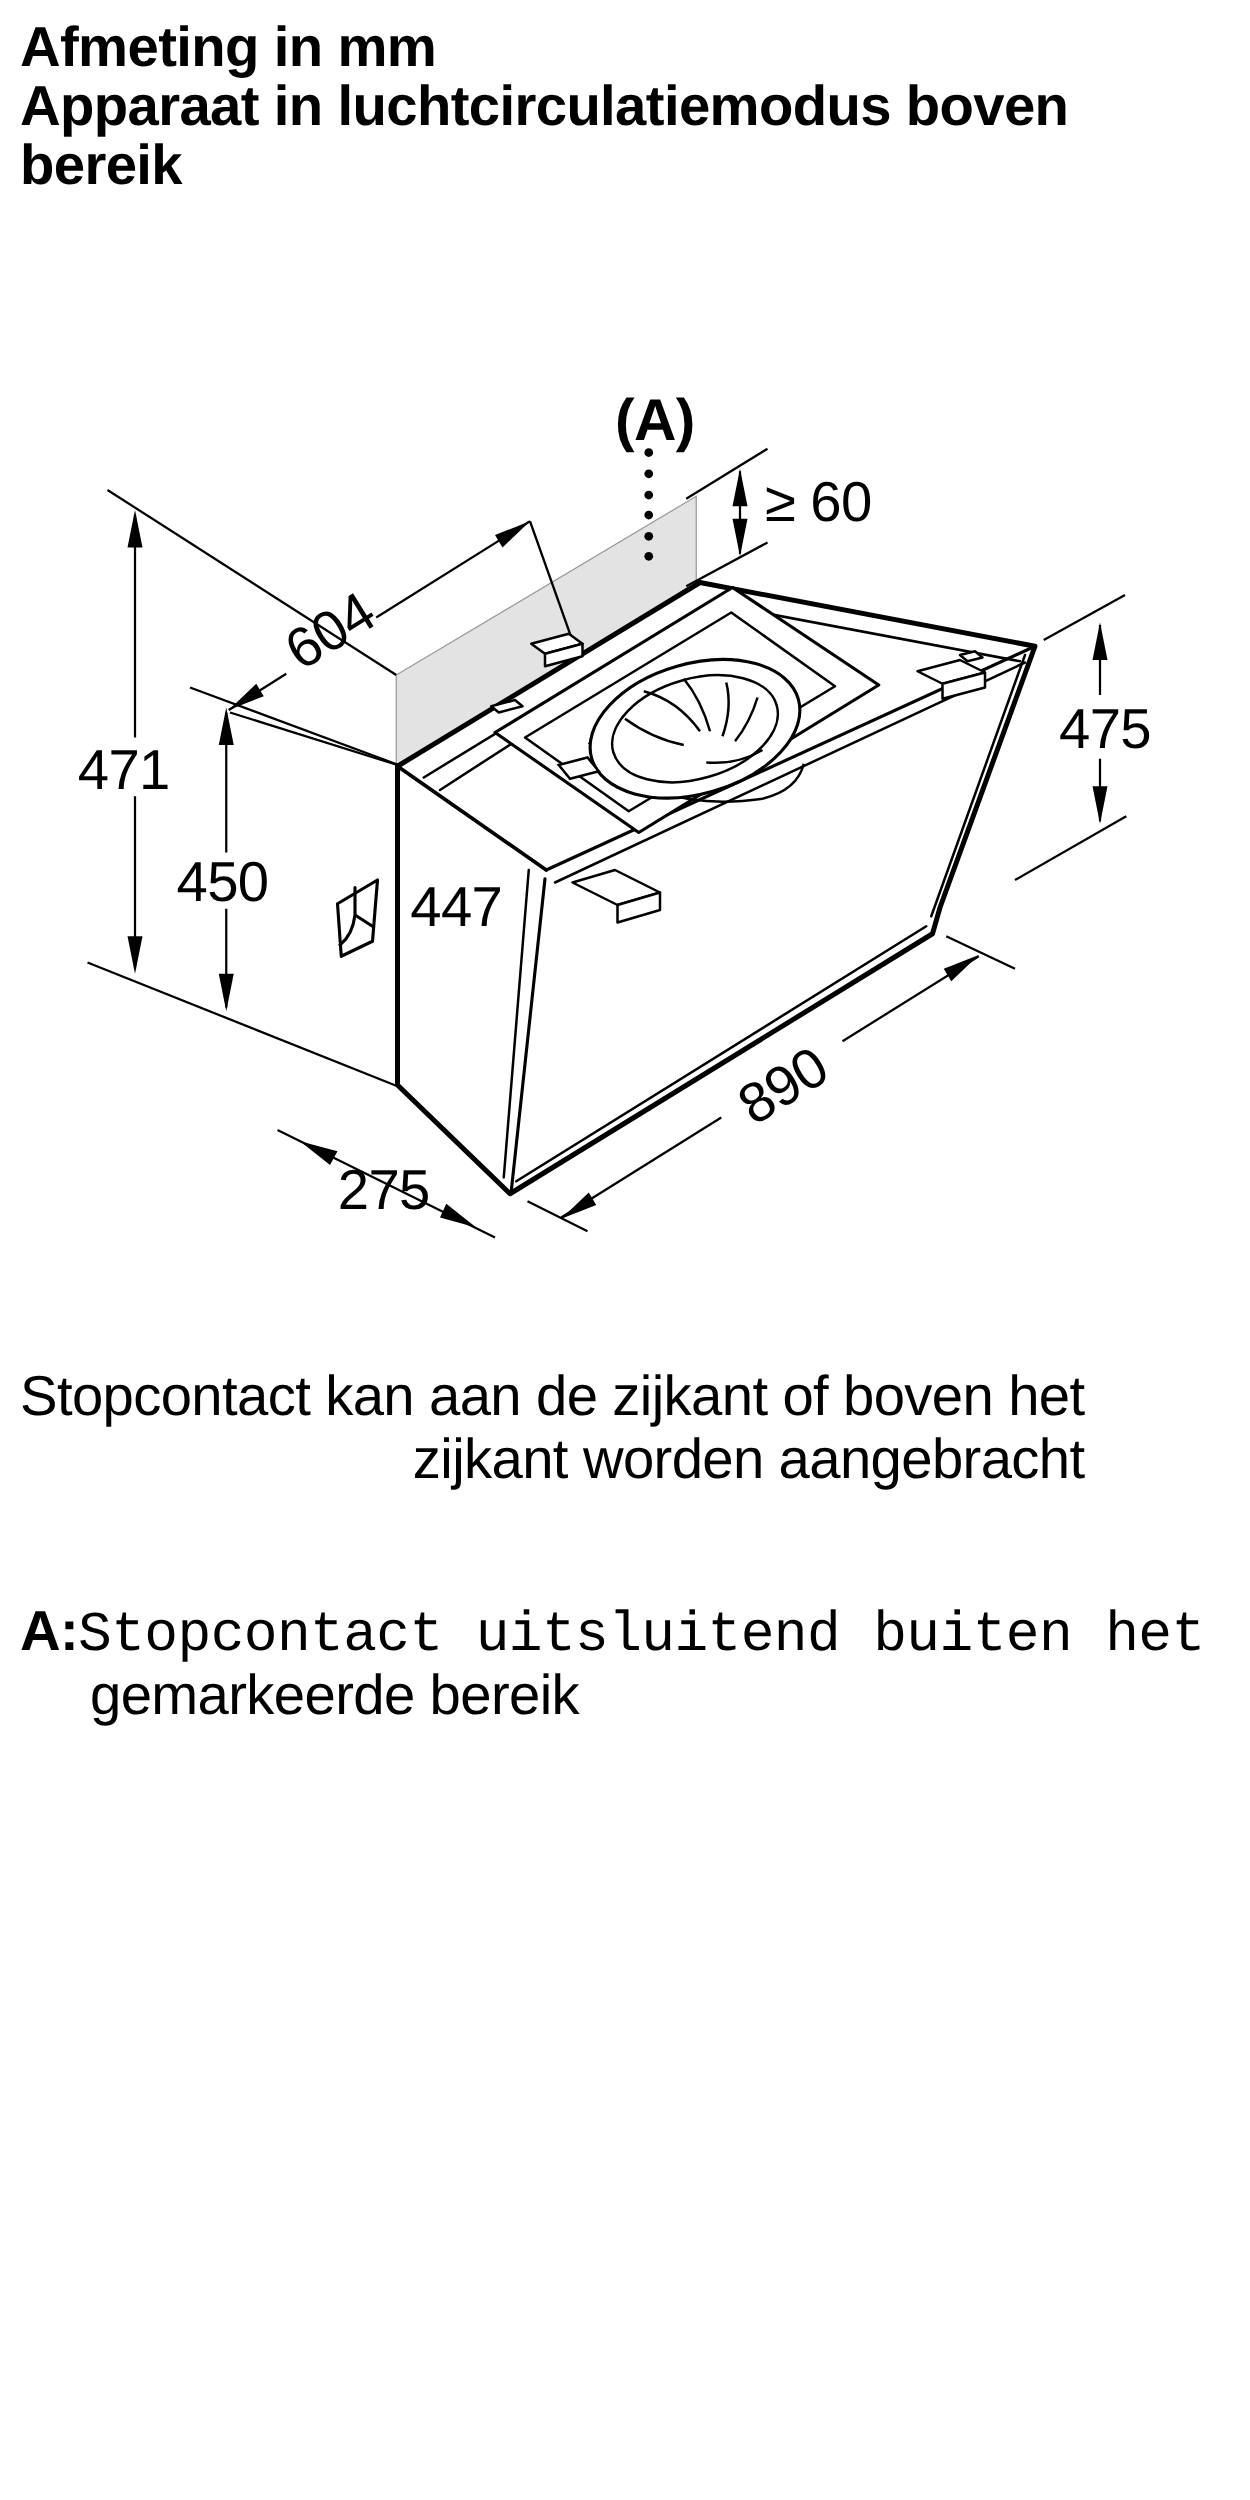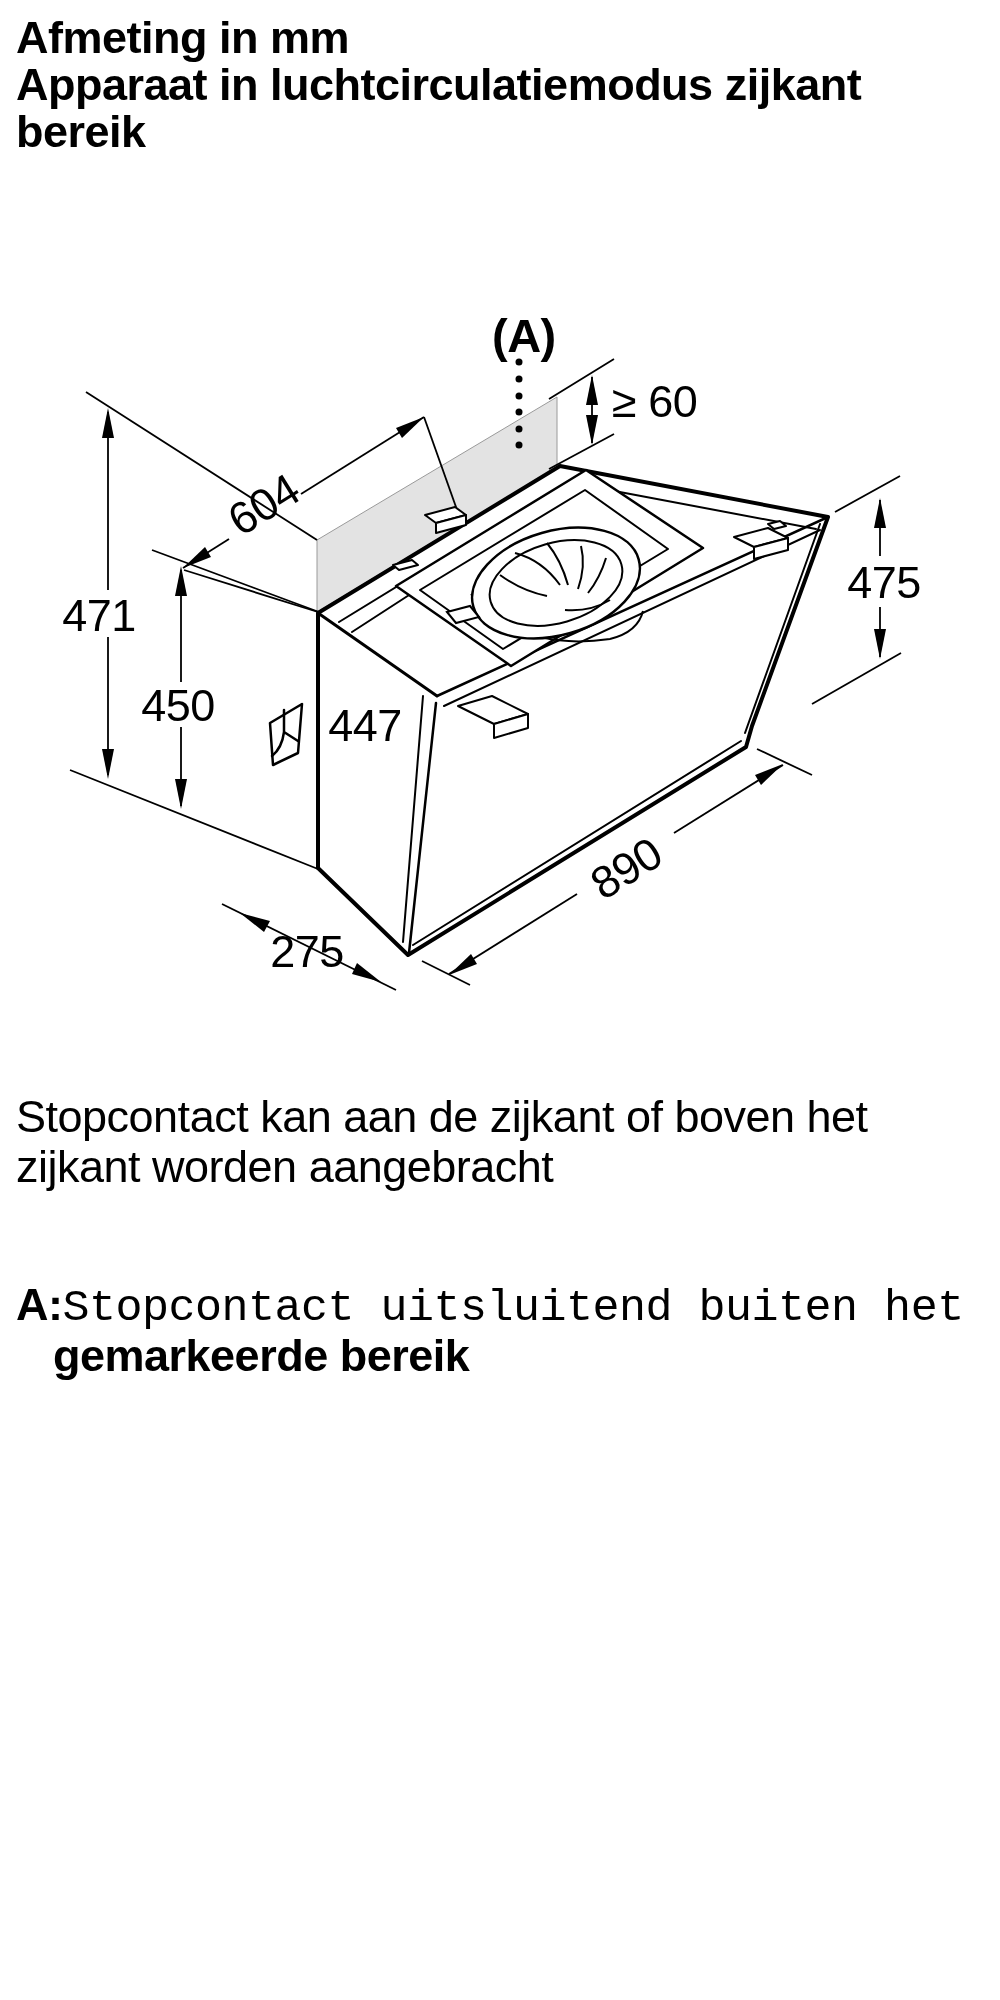--- a/index.html
+++ b/index.html
@@ -8,32 +8,32 @@
     font-family:"Liberation Sans", sans-serif;color:#000;
   }
   .abs{position:absolute;}
   #title-block{left:16px;top:14px;line-height:47px;font-size:45px;letter-spacing:-0.5px;}
   #title-block .sub{font-weight:700;}
   #title-block .main{font-weight:700;}
   #diagram-svg{left:0;top:0;}
   text{font-family:"Liberation Sans", sans-serif;fill:#000;letter-spacing:-0.5px;}
   .dim{font-size:45px;}
   .dimA{font-size:47px;font-weight:600;}
-  #note1{left:16px;top:1092px;line-height:50px;font-size:45px;letter-spacing:-0.5px;}
+  #note1{left:16px;top:1092px;line-height:50px;font-size:45px;letter-spacing:-0.5px;text-align:right;}
   #note2{left:16px;top:1281px;line-height:47px;font-size:45px;letter-spacing:-0.5px;}
   #note2 .prefix{font-weight:700;}
-  #note2 .l2{margin-left:37px;font-weight:bold;}
+  #note2 .l2{margin-left:56px;}
   .row2{font-family:Liberation Mono, monospace;}
 </style>
 </head>
 <body>
 
 <div id="title-block" class="abs">
   <div class="sub">Afmeting in mm</div>
-  <div class="main">Apparaat in luchtcirculatiemodus zijkant</div>
+  <div class="main">Apparaat in luchtcirculatiemodus boven</div>
   <div class="main">bereik</div>
 </div>
 
 <svg id="diagram-svg" class="abs" width="1000" height="2000" viewBox="0 0 1000 2000">
 
   <polygon points="317,540 557,397 557,467 317,612" fill="#e3e3e3" stroke="#9a9a9a" stroke-width="1"></polygon>
 
   <g stroke="#000" stroke-width="1.8" fill="none">
     <line x1="86" y1="392" x2="317" y2="540"></line>
     <line x1="70" y1="770" x2="318" y2="869"></line>

